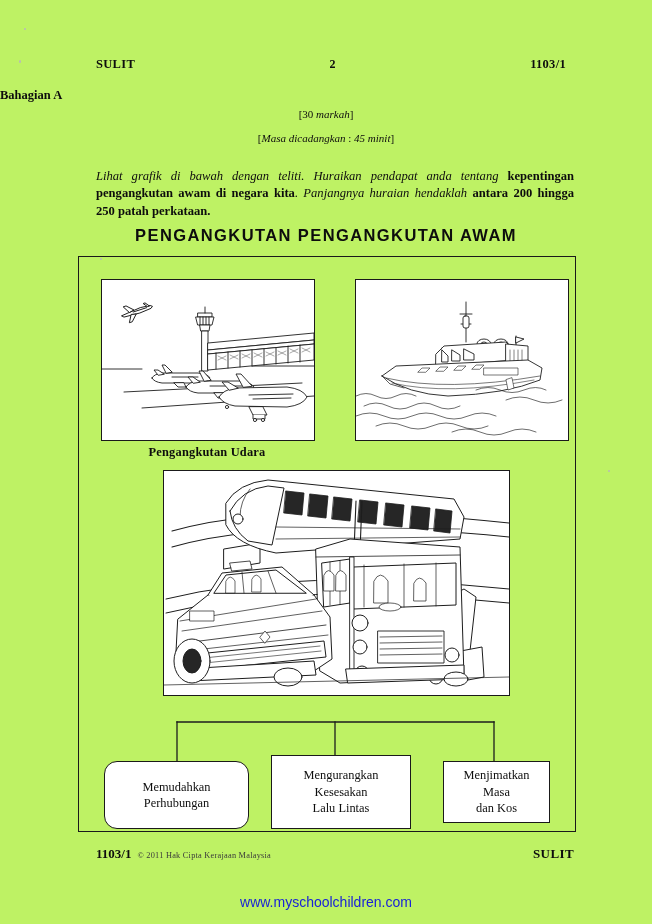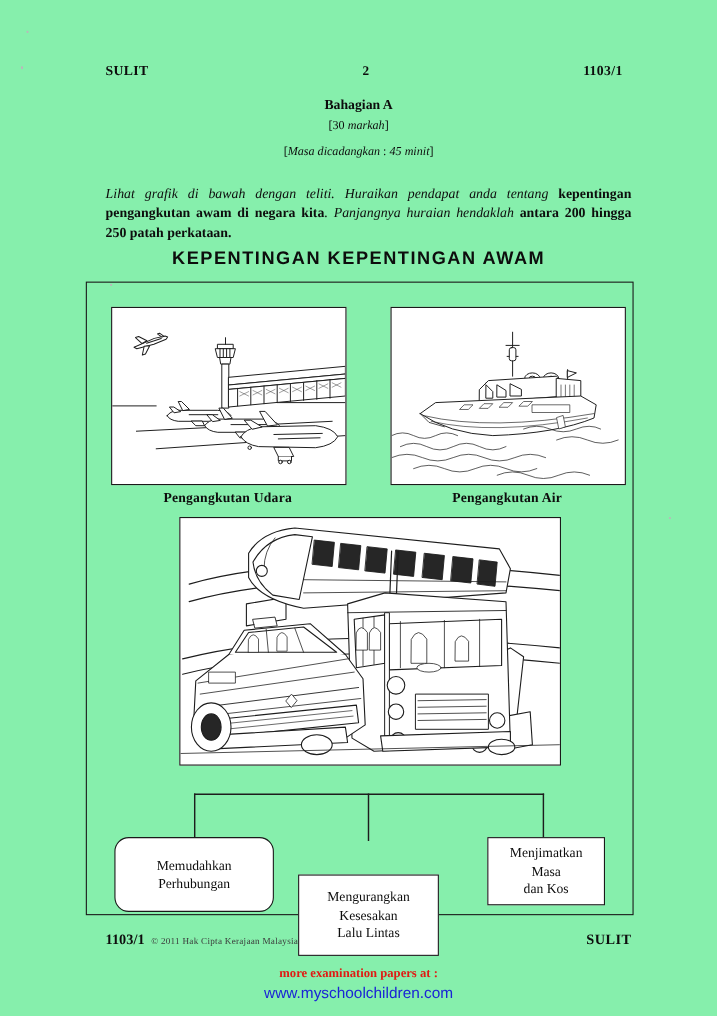--- a/index.html
+++ b/index.html
@@ -5,21 +5,21 @@
 <style>
   html, body {
     margin: 0;
     padding: 0;
     background: #ffffff;
   }
   #page {
     position: relative;
     width: 652px;
     height: 924px;
-    background: #86efac;
+    background: #bef264;
     overflow: hidden;
     font-family: "Liberation Serif", "DejaVu Serif", serif;
     color: #0d0d0d;
   }
 
   
   .run-header {
     position: absolute;
     top: 57px;
     left: 96px;
@@ -30,21 +30,20 @@
     font-weight: bold;
     font-size: 12.5px;
     letter-spacing: .3px;
   }
   .run-header .ctr { font-size: 12px; }
 
   
   .sec-title {
     position: absolute;
     left: 0; width: 652px;
-    text-align: center;
     font-weight: bold;
     font-size: 12.5px;
   }
   .sec-marks {
     position: absolute;
     left: 0; width: 652px;
     text-align: center;
     font-size: 11px;
   }
   .sec-marks em { font-style: italic; }
@@ -126,21 +125,21 @@
     display: flex;
     align-items: center;
     justify-content: center;
     text-align: center;
     font-size: 12.4px;
     line-height: 1.32;
     padding: 4px 6px;
     background: #fff;
   }
   #box-1 { left: 104px; top: 761px; width: 145px; height: 68px; border-radius: 13px; }
-  #box-2 { left: 271px; top: 795px; width: 128px; height: 74px; }
+  #box-2 { left: 271px; top: 755px; width: 140px; height: 74px; }
   #box-3 { left: 443px; top: 761px; width: 107px; height: 62px; }
 
   
   .run-footer {
     position: absolute;
     top: 846px;
     left: 96px;
     width: 478px;
     display: flex;
     justify-content: space-between;
@@ -201,21 +200,21 @@
   </div>
 
   <div class="sec-marks" style="top:132px;">
     <span>[</span><em>Masa dicadangkan</em><span> :  </span><em>45 minit</em><span>]</span>
   </div>
 
   <p class="instruction">
     <span class="it">Lihat grafik di bawah dengan teliti. Huraikan pendapat anda tentang </span><span class="bd">kepentingan pengangkutan awam di negara kita</span><span class="it">. Panjangnya huraian hendaklah </span><span class="bd">antara 200 hingga 250 patah perkataan</span><span class="bd">.</span>
   </p>
 
-  <div class="graphic-title">KEPENTINGAN KEPENTINGAN AWAM</div>
+  <div class="graphic-title">PENGANGKUTAN PENGANGKUTAN AWAM</div>
 
   <div class="graphic-frame"></div>
 
   <div class="panel" id="panel-air">
     <svg viewBox="0 0 212 160" preserveAspectRatio="none">
       <g fill="none" stroke="#1d1d1d" stroke-width="0.9" stroke-linecap="round" stroke-linejoin="round">
 
         <line x1="0" y1="89" x2="40" y2="89"></line>
         <line x1="150" y1="86" x2="212" y2="86"></line>
 
@@ -351,21 +350,20 @@
           <path d="M8 126 q12 -6 24 0 t24 0 t24 0 t24 0"></path>
           <path d="M0 136 q14 -6 28 0 t28 0 t28 0 t28 0 t28 0"></path>
           <path d="M20 146 q14 -6 28 0 t28 0 t28 0 t28 0"></path>
           <path d="M120 110 q12 -5 24 0 t24 0 t22 0"></path>
           <path d="M150 120 q14 -6 28 0 t28 0"></path>
           <path d="M96 152 q14 -6 28 0 t28 0 t28 0"></path>
         </g>
       </g>
     </svg>
   </div>
-  <div class="caption" id="cap-water">Pengangkutan Air</div>
 
   <div class="panel" id="panel-land">
     <svg viewBox="0 0 345 224" preserveAspectRatio="none">
       <g fill="none" stroke="#1d1d1d" stroke-width="1" stroke-linecap="round" stroke-linejoin="round">
 
         <path d="M8 60 Q120 28 345 52" stroke-width="1.1"></path>
         <path d="M8 76 Q120 44 345 66" stroke-width="1.1"></path>
         <path d="M2 128 Q130 96 345 118" stroke-width="1"></path>
         <path d="M2 142 Q130 110 345 132" stroke-width="1"></path>
 
@@ -509,16 +507,15 @@
   </div>
 
   <div class="run-footer">
     <span class="fl">
       <span class="code">1103/1</span>
       <span class="copy">© 2011 Hak Cipta Kerajaan Malaysia</span>
     </span>
     <span class="sulit">SULIT</span>
   </div>
 
-  <div class="watermark" id="wm-line1">more examination papers at :</div>
   <div class="watermark" id="wm-line2">www.myschoolchildren.com</div>
 
 </div>
 
 </body></html>

